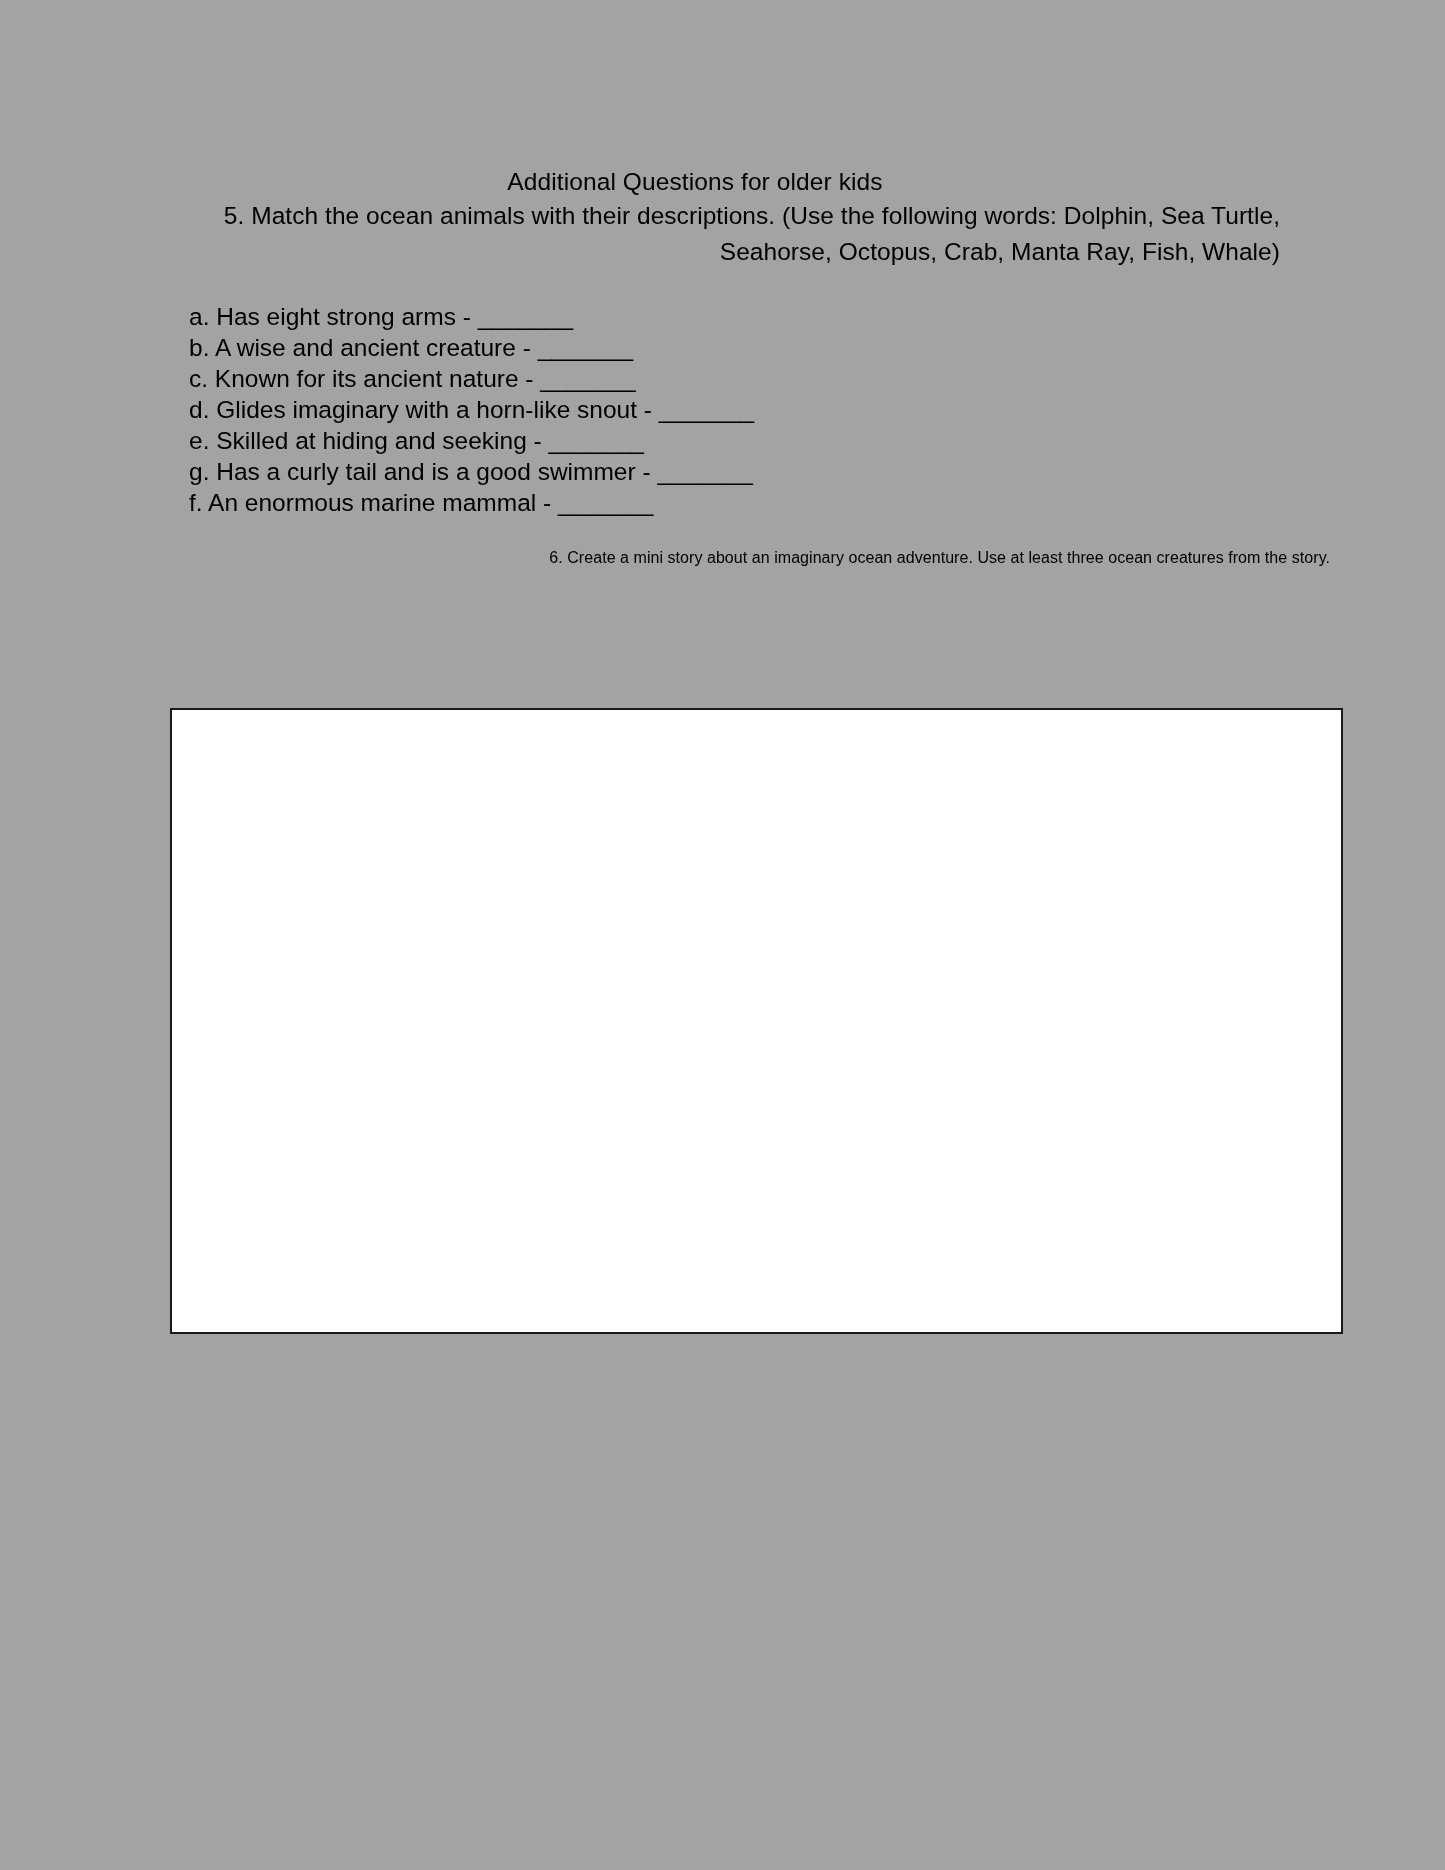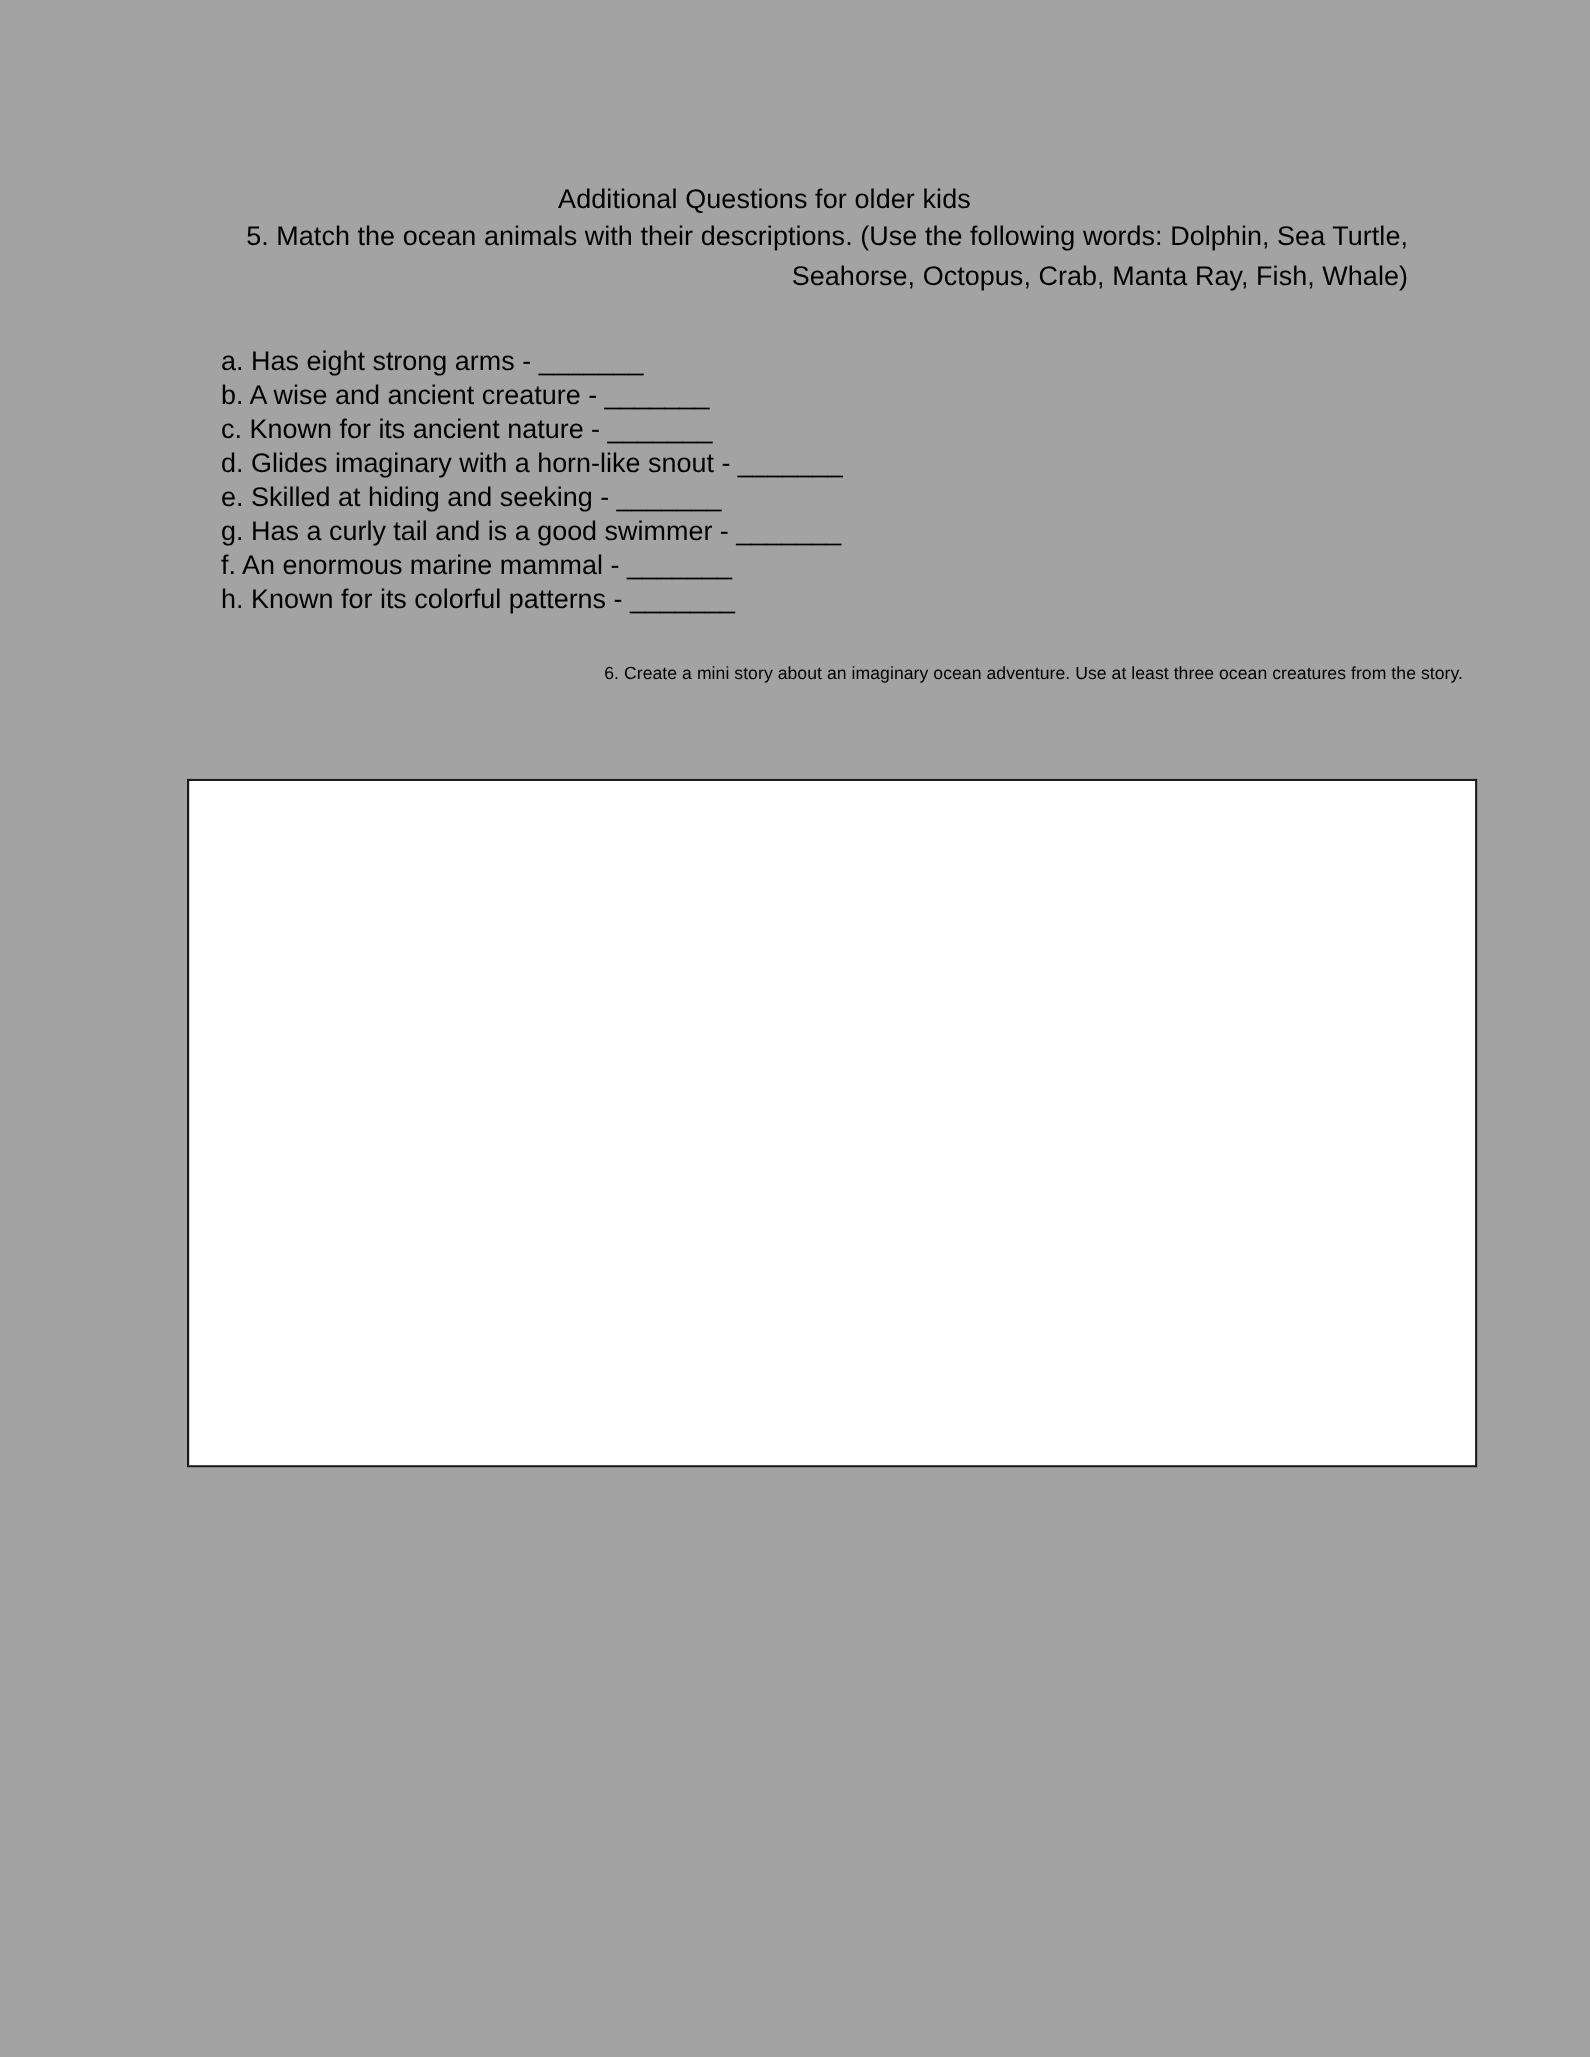--- a/index.html
+++ b/index.html
@@ -44,21 +44,21 @@
     margin: 0;
     text-indent: 0;
     text-align: right;
   }
   .q5-text {
     display: block;
     width: 1110px;
   }
   .match-list {
     list-style: none;
-    margin: 12px;
+    margin: 0;
     padding: 0;
     font-size: 24.5px;
     line-height: 31px;
   }
   .match-list li {
     padding-left: 19px;
     white-space: nowrap;
   }
   .spacer-sm { height: 31px; }
   .spacer-md { height: 22px; }
@@ -97,21 +97,20 @@
     <div class="spacer-sm"></div>
 
     <ul class="match-list">
       <li>a. Has eight strong arms - _______</li>
       <li>b. A wise and ancient creature - _______</li>
       <li>c. Known for its ancient nature - _______</li>
       <li>d. Glides imaginary with a horn-like snout - _______</li>
       <li>e. Skilled at hiding and seeking - _______</li>
       <li>g. Has a curly tail and is a good swimmer - _______</li>
       <li>f. An enormous marine mammal - _______</li>
-      <li>h. Known for its colorful patterns - _______</li>
     </ul>
 
     <div class="spacer-md"></div>
 
     <div class="q-block">
       <p class="q-para">
         <span class="q6-text">6. Create a mini story about an imaginary ocean adventure. Use at least three ocean creatures from the story.</span>
       </p>
     </div>
 

